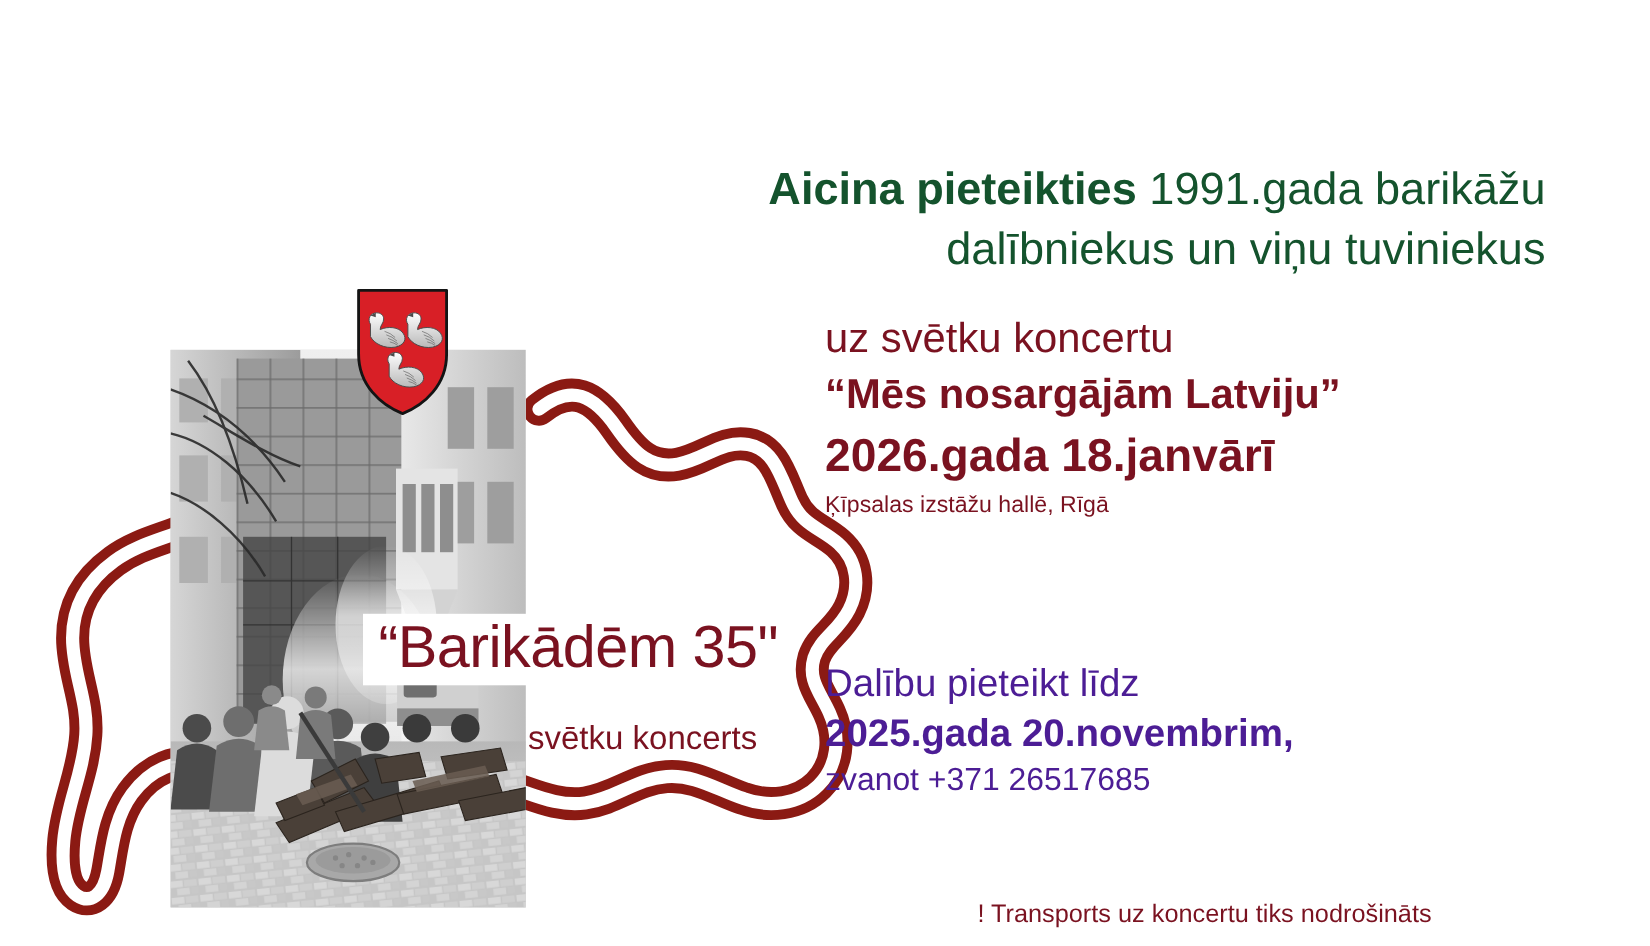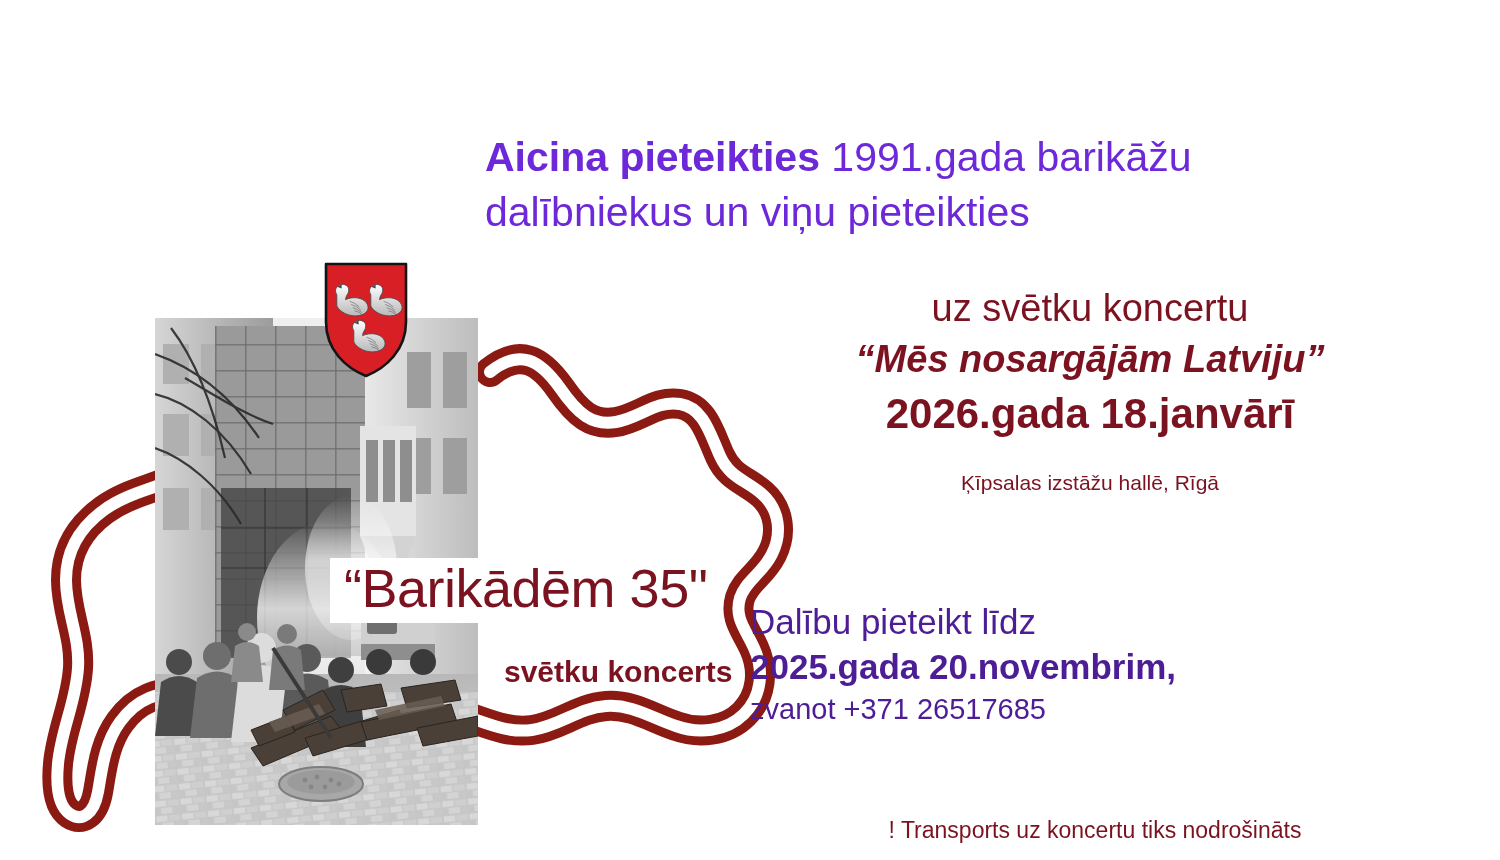--- a/index.html
+++ b/index.html
@@ -37,43 +37,43 @@
     position:absolute;left:330px;top:558px;
     background:#ffffff;
     padding:2px 14px 6px 14px;
     white-space:nowrap;
   }
   .title-plate .maintitle{
     font-size:54px;line-height:1.06;font-weight:400;
     color:#7a1220;letter-spacing:-0.5px;
   }
   .subtitle-line{
-    position:absolute;left:504px;top:655px;
-    font-size:30px;font-weight:700;color:#7a1220;
+    position:absolute;left:480px;top:655px;
+    font-size:30px;font-weight:400;color:#7a1220;
     white-space:nowrap;
   }
 
   
   .right-col{position:absolute;left:440px;top:0;width:1060px;height:860px;}
 
   .headline{
-    position:absolute;left:45px;top:130px;width:920px;
-    text-align:left;
-    font-size:41px;line-height:1.34;color:#6d28d9;font-weight:400;
+    position:absolute;left:45px;top:144px;width:920px;
+    text-align:right;
+    font-size:41px;line-height:1.34;color:#14532d;font-weight:400;
   }
   .headline b{font-weight:700;}
 
   .event-block{
     position:absolute;left:310px;top:285px;width:680px;
-    text-align:center;color:#7a1220;
+    text-align:left;color:#7a1220;
   }
   .event-block .ln1{font-size:38px;line-height:1.22;font-weight:400;}
-  .event-block .ln2{font-size:38px;line-height:1.30;font-weight:700;margin-top:4px;font-style:italic;}
+  .event-block .ln2{font-size:38px;line-height:1.30;font-weight:700;margin-top:4px;}
   .event-block .ln3{font-size:42px;line-height:1.28;font-weight:700;margin-top:2px;}
-  .event-block .venue{font-size:21px;line-height:1.3;font-weight:400;margin-top:28px;}
+  .event-block .venue{font-size:21px;line-height:1.3;font-weight:400;margin-top:4px;}
 
   .register-block{
     position:absolute;left:310px;top:600px;width:680px;
     text-align:left;color:#4c1d95;
   }
   .register-block .rl1{font-size:35px;line-height:1.24;font-weight:400;}
   .register-block .rl2{font-size:35px;line-height:1.26;font-weight:700;margin-top:2px;}
   .register-block .rl3{font-size:29px;line-height:1.26;font-weight:400;margin-top:2px;}
 
   .transport-note{
@@ -325,21 +325,21 @@
     <div class="title-plate">
       <div class="maintitle">“Barikādēm 35"</div>
     </div>
     <div class="subtitle-line">svētku koncerts</div>
   </div>
 
   <div class="right-col">
 
     <div class="headline">
       <b>Aicina pieteikties</b><span> 1991.gada barikāžu</span><br>
-      <span>dalībniekus un viņu pieteikties</span>
+      <span>dalībniekus un viņu tuviniekus</span>
     </div>
 
     <div class="event-block">
       <div class="ln1">uz svētku koncertu</div>
       <div class="ln2">“Mēs nosargājām Latviju”</div>
       <div class="ln3">2026.gada 18.janvārī</div>
       <div class="venue">Ķīpsalas izstāžu hallē, Rīgā</div>
     </div>
 
     <div class="register-block">

